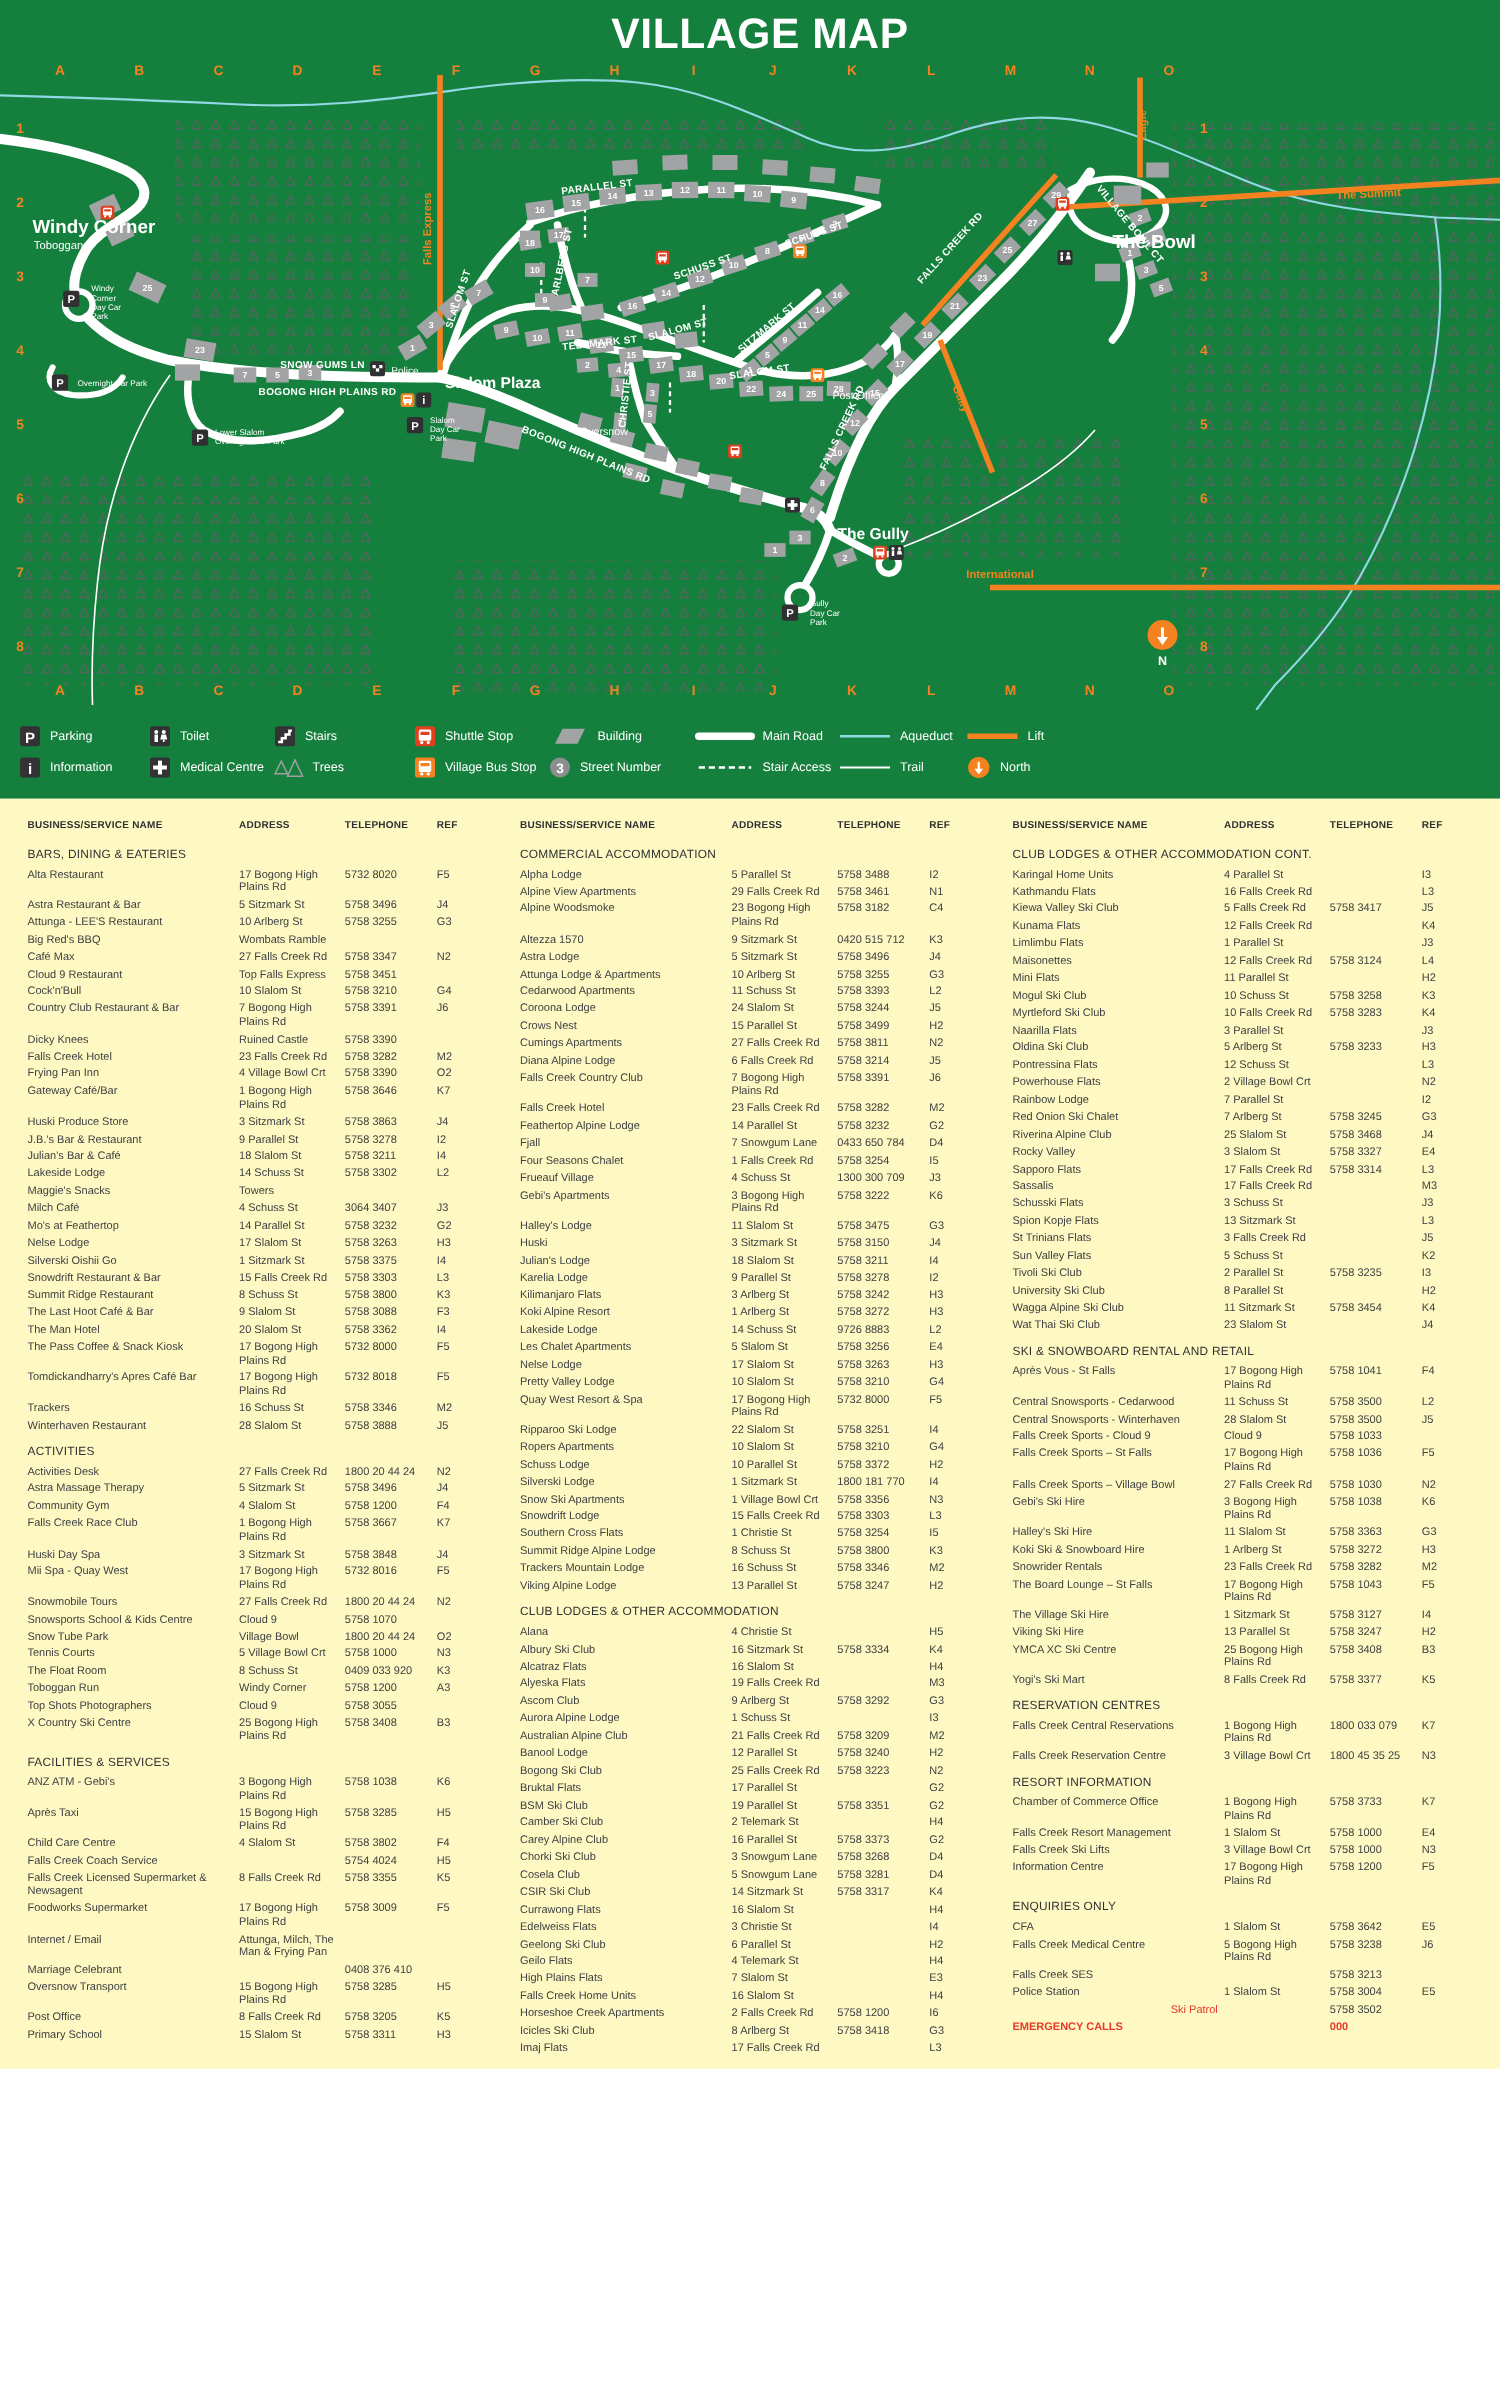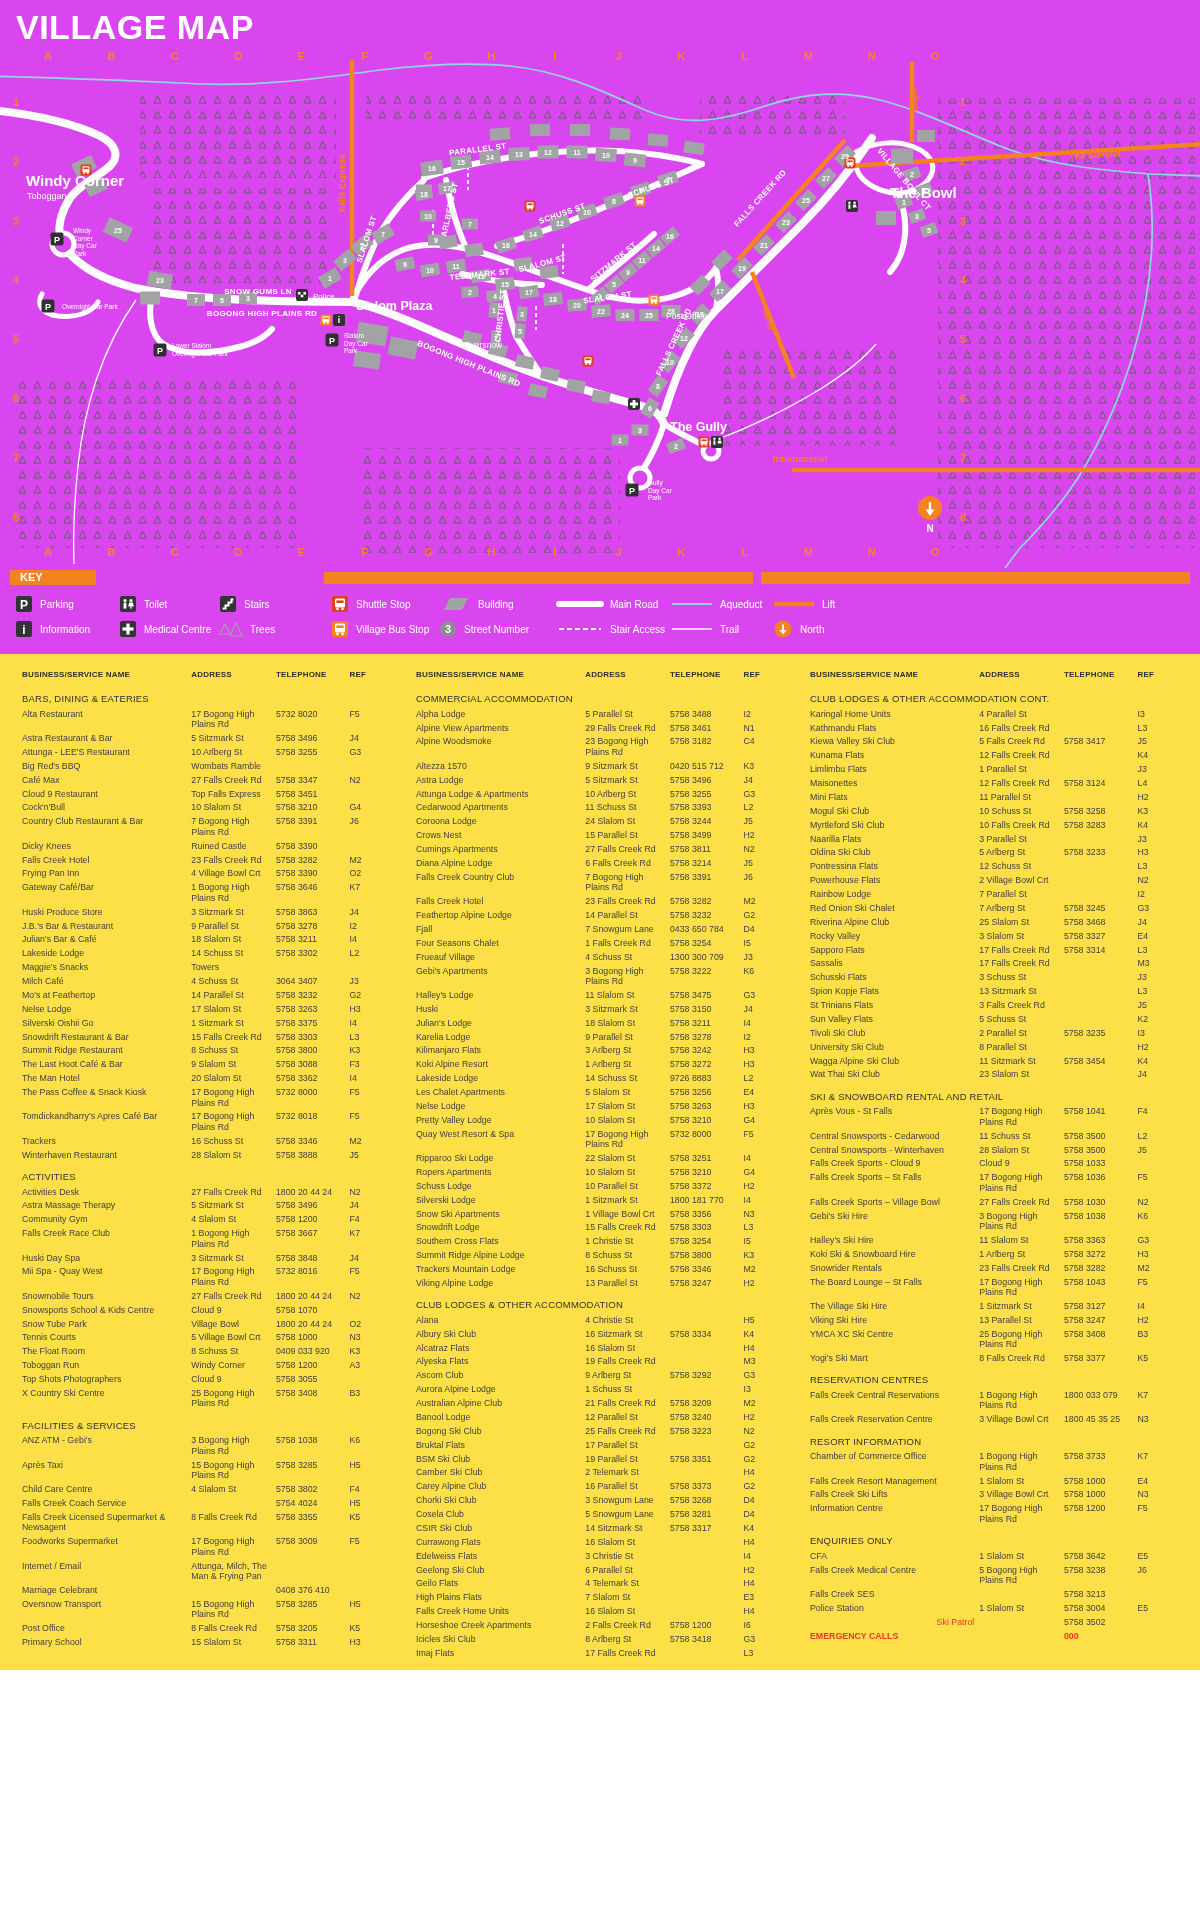--- a/index.html
+++ b/index.html
@@ -1,17 +1,17 @@
 <!DOCTYPE html>
 <html><head>
 <meta charset="utf-8">
 <style>
   html,body{margin:0;padding:0;}
   body{width:1200px;height:1924px;background:#ffffff;font-family:"Liberation Sans",sans-serif;overflow:hidden;}
-  .top{background:#d946ef;}
+  .top{background:#15803d;text-align:center;}
   .page-title{margin:0;padding:8px 0 2px 16px;color:#fff;font-size:34px;font-weight:800;letter-spacing:.5px;height:38px;line-height:38px;}
   svg{display:block;}
   svg text{font-family:"Liberation Sans",sans-serif;}
   .grid-letter{fill:#f58220;font-size:11px;font-weight:bold;text-anchor:middle;}
   .road{stroke:#fff;fill:none;stroke-linecap:round;stroke-linejoin:round;}
   .road-main{stroke-width:8;}
   .road-st{stroke-width:6;}
   .road-spur{stroke-width:5;}
   .trail{stroke:#fff;stroke-width:1.3;fill:none;}
   .stair{stroke:#fff;stroke-width:1.8;stroke-dasharray:4 3;fill:none;}
@@ -26,21 +26,21 @@
   .lift-lbl{fill:#f58220;font-size:9px;font-weight:bold;text-anchor:middle;}
   
   .key-section{padding:2px 0 8px;}
   .key-bar{display:flex;align-items:center;gap:8px;padding:0 10px;}
   .key-tab{background:#f58220;color:#fff;font-weight:bold;font-size:11px;padding:1px 10px 2px;width:86px;box-sizing:border-box;}
   .key-spacer{width:212px;}
   .key-line{flex:1;height:12px;background:#f58220;}
   .legend{display:grid;grid-template-columns:104px 100px 112px 108px 118px 114px 102px 1fr;row-gap:4px;padding:9px 14px 6px;}
   .legend-item{display:flex;align-items:center;gap:6px;color:#fff;font-size:10px;white-space:nowrap;}
   
-  .directory{background:#fde047;padding:14px 22px 10px;display:grid;grid-template-columns:1fr 1fr 1fr;column-gap:26px;color:#3f4042;}
+  .directory{background:#fef9c3;padding:14px 22px 10px;display:grid;grid-template-columns:1fr 1fr 1fr;column-gap:26px;color:#3f4042;}
   .dir-header-row{display:grid;grid-template-columns:46% 23% 20% 11%;font-weight:bold;font-size:8px;color:#2f3032;padding:2px 0 5px;letter-spacing:.2px;}
   .dir-section-title{font-weight:normal;font-size:9.5px;margin:9px 0 3px;color:#2f3032;letter-spacing:.2px;}
   .dir-row{display:grid;grid-template-columns:46% 23% 20% 11%;font-size:8.8px;line-height:10.5px;padding:1.7px 0;}
   .dir-row span,.dir-header-row span{padding-right:5px;}
   .dir-row.em{color:#e8392a;font-weight:bold;}
   .dir-row .red-name{color:#e8392a;text-align:right;}
 </style>
 </head>
 <body>
 
@@ -493,26 +493,20 @@
 
     <g transform="translate(930,460)">
       <circle r="12" fill="#f58220"></circle>
       <rect x="-1.2" y="-6" width="2.4" height="9" fill="#fff"></rect>
       <polygon points="-4.5,1.5 4.5,1.5 0,8" fill="#fff"></polygon>
       <text y="24" text-anchor="middle" fill="#fff" font-size="10" font-weight="bold">N</text>
     </g>
   </svg>
 
   <div class="key-section">
-    <div class="key-bar">
-      <div class="key-tab">KEY</div>
-      <div class="key-spacer"></div>
-      <div class="key-line"></div>
-      <div class="key-line"></div>
-    </div>
     <div class="legend">
 
       <div class="legend-item">
         <svg width="20" height="20">
             <rect x="2" y="2" width="16" height="16" rx="2" fill="#333335"></rect>
             <text x="10" y="15" text-anchor="middle" fill="#fff" font-size="12" font-weight="bold">P</text>
           </svg>
         <span>Parking</span>
       </div>
       <div class="legend-item">

